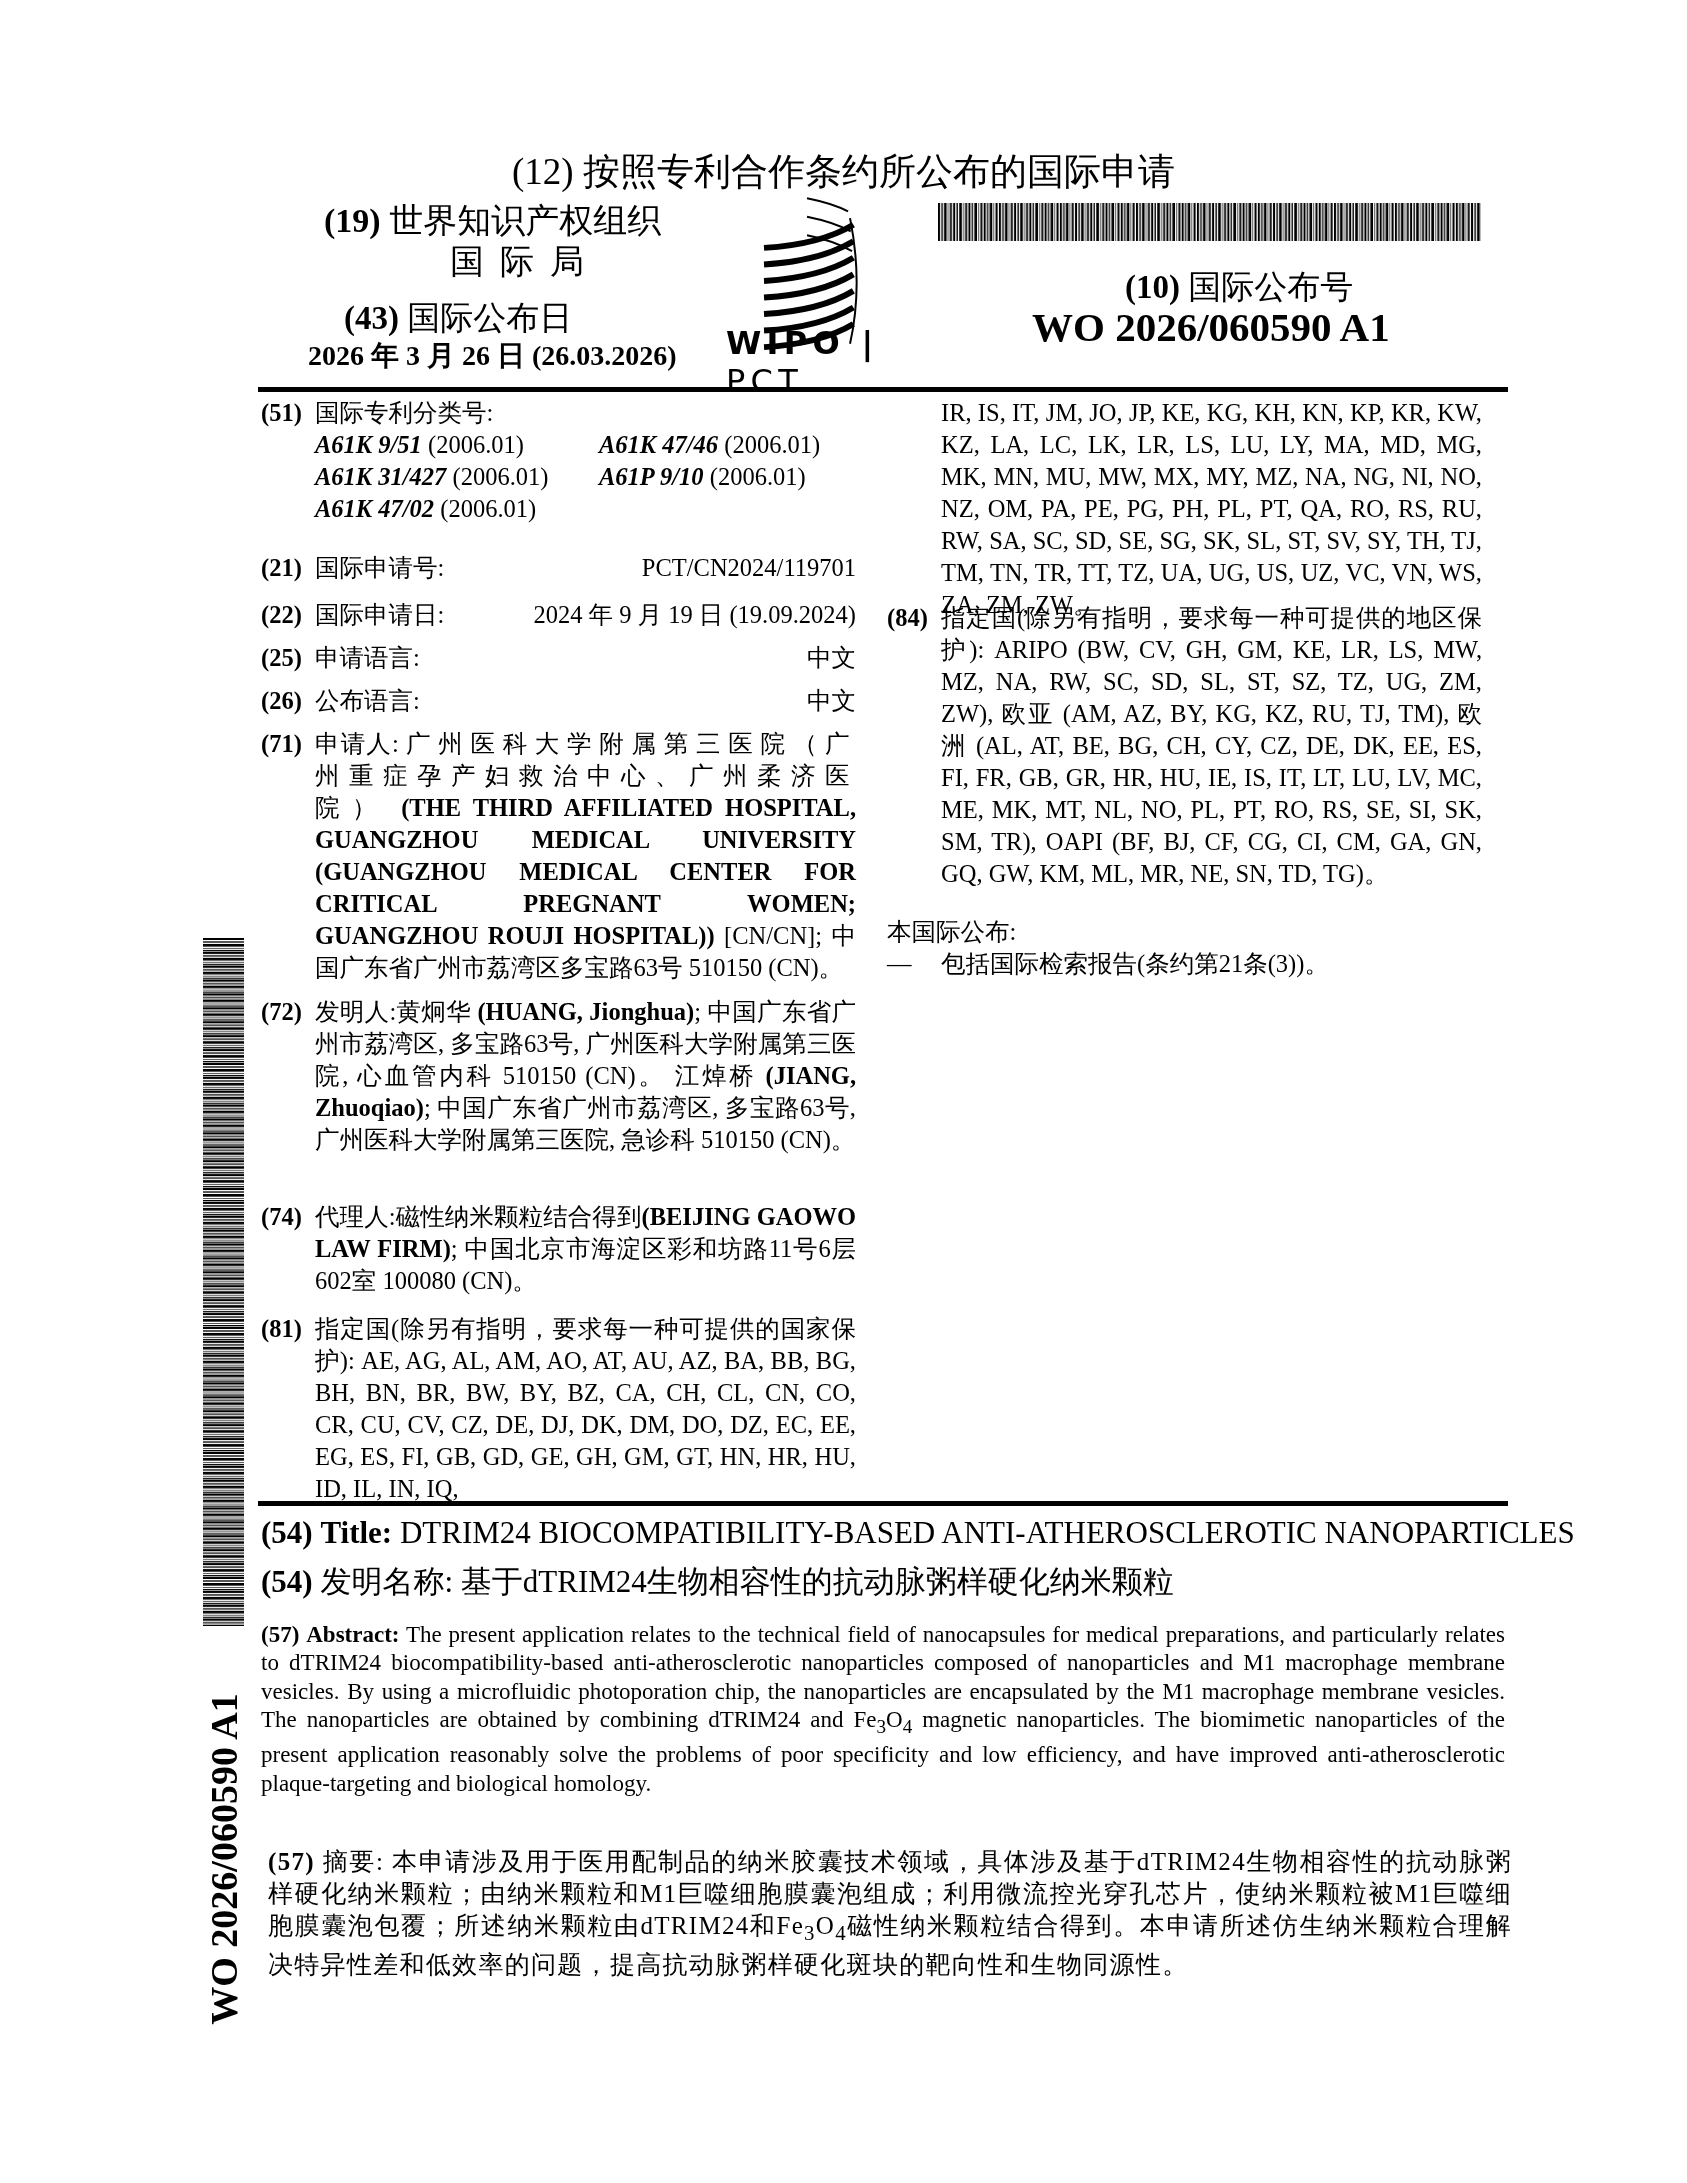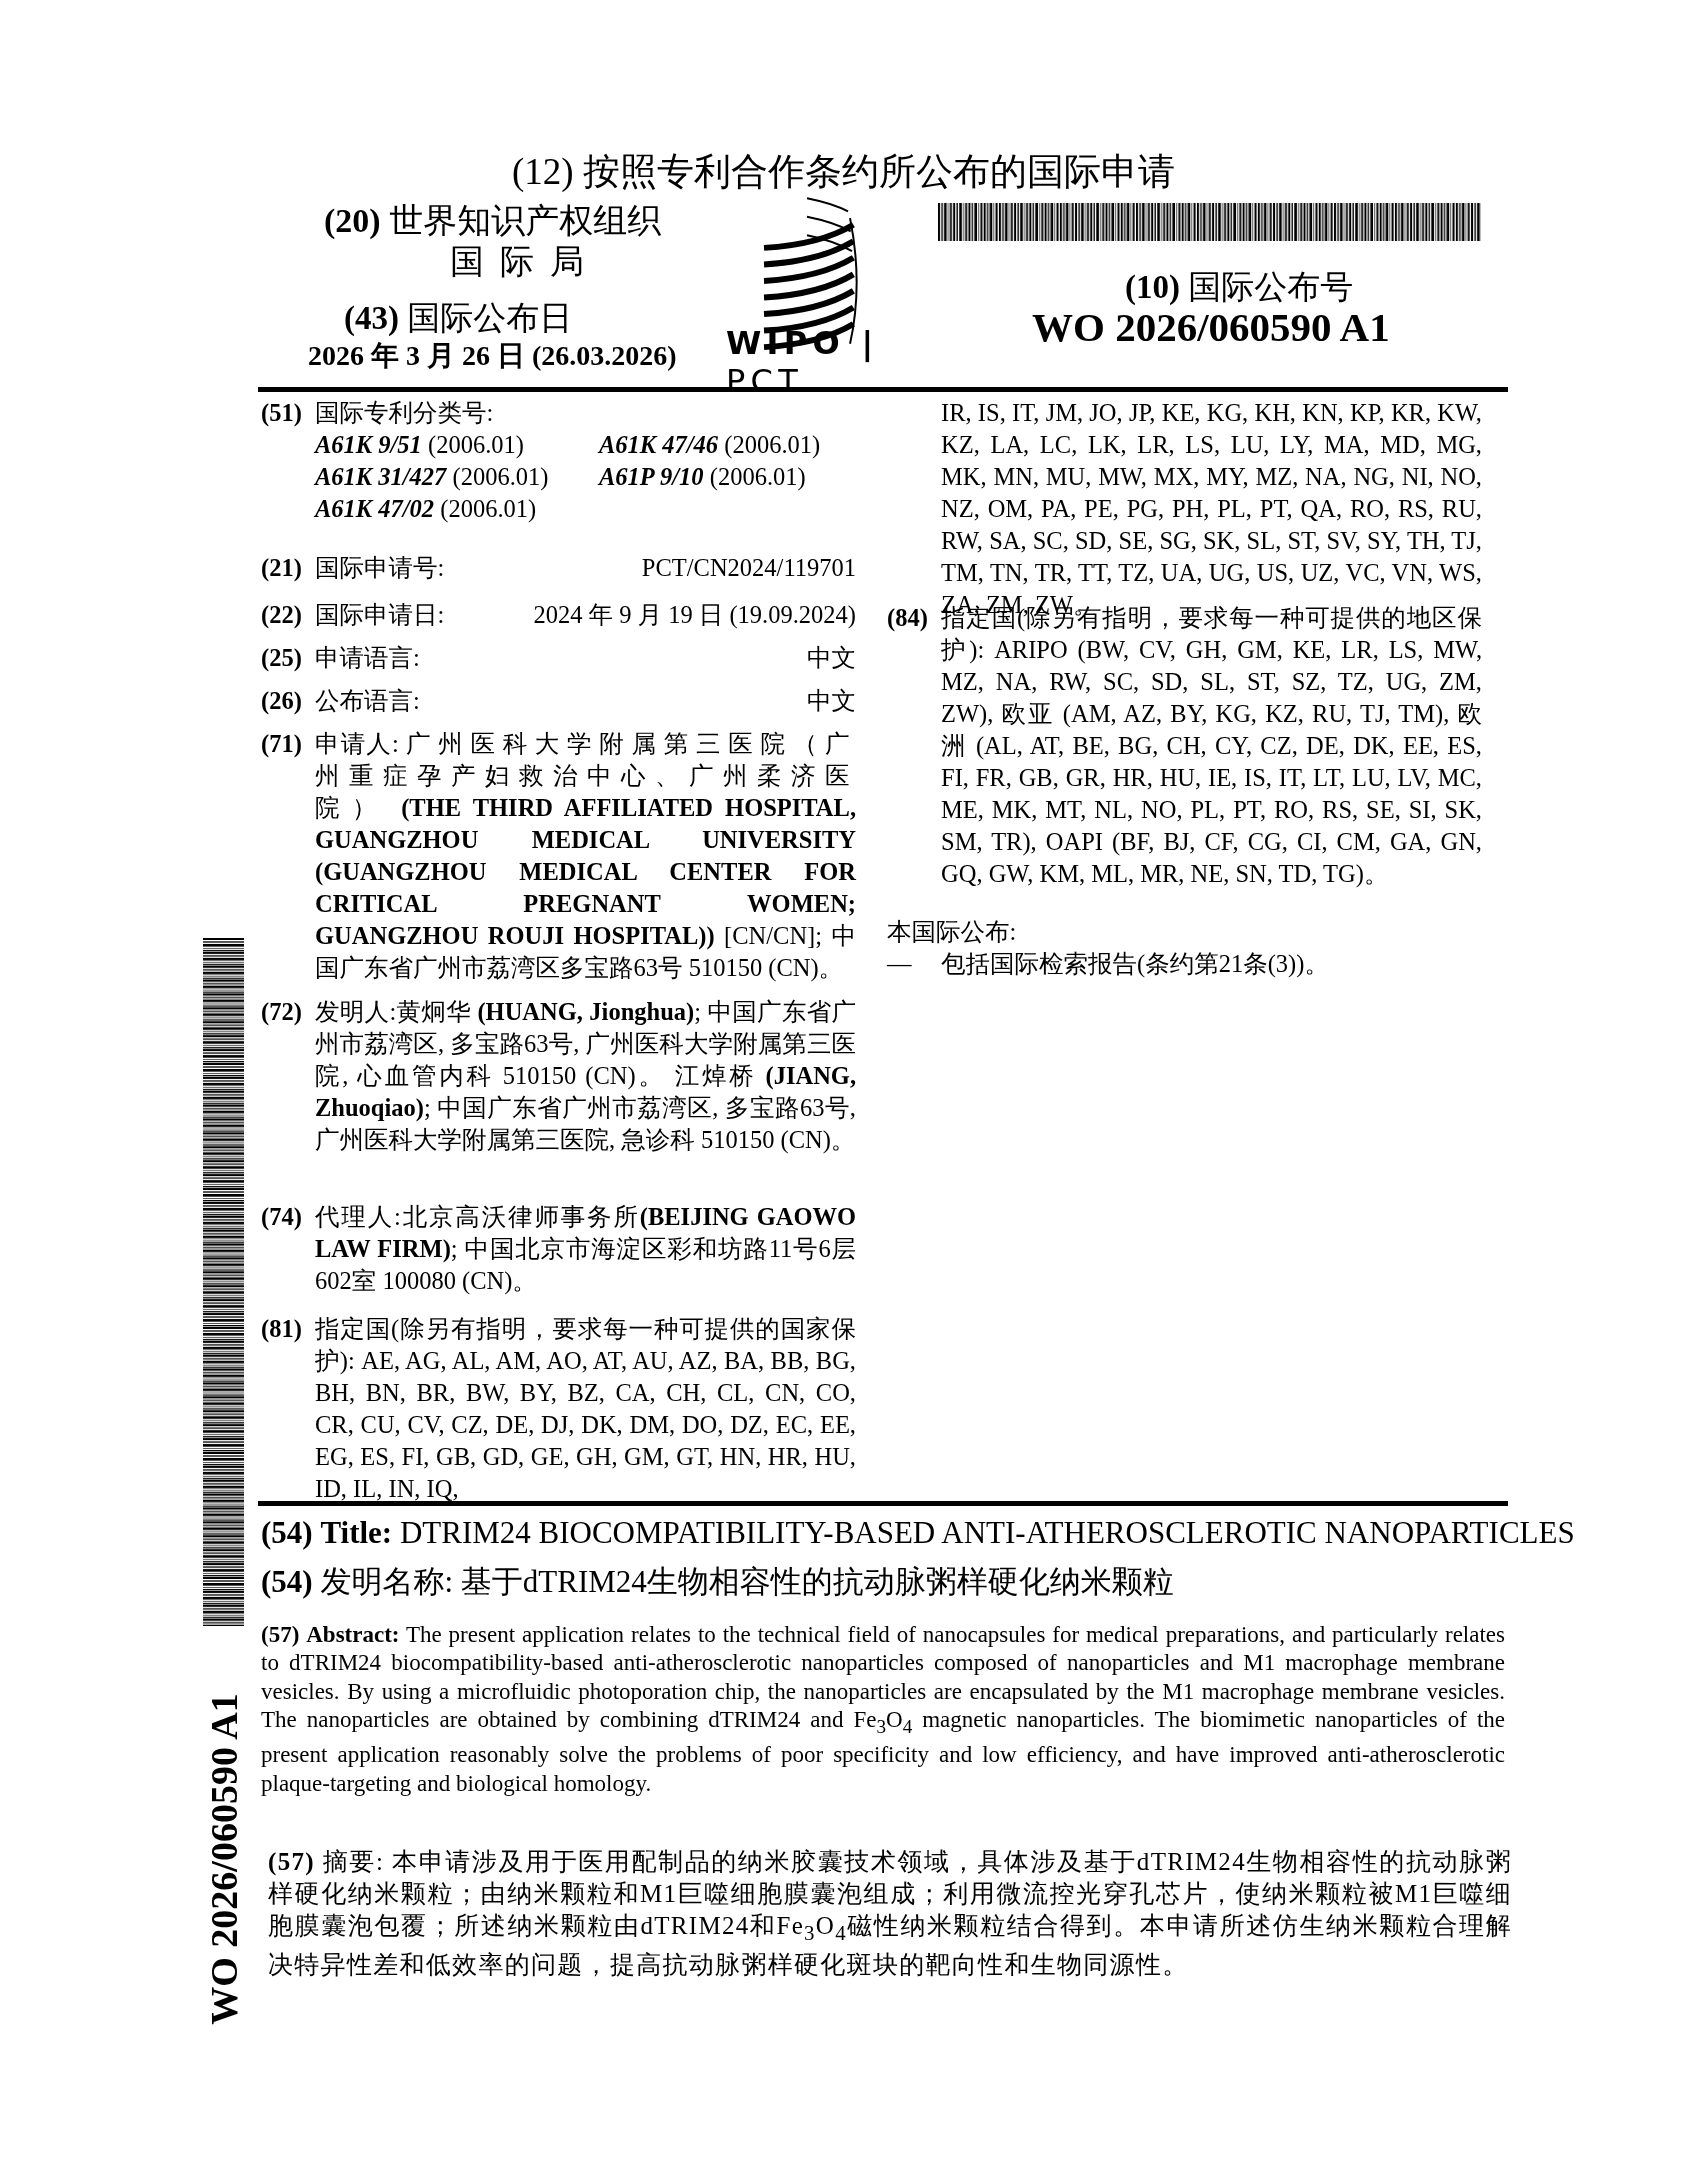--- a/index.html
+++ b/index.html
@@ -51,21 +51,21 @@
 </style>
 </head>
 <body>
 
 <div class="abs doc-type">
   <b>(12)</b>
   <span>按照专利合作条约所公布的国际申请</span>
 </div>
 
 <div class="abs office">
-  <div><b>(20)</b> <span>世界知识产权组织</span></div>
+  <div><b>(19)</b> <span>世界知识产权组织</span></div>
   <div class="line2">国际局</div>
 </div>
 
 <div class="abs pubdate-label">
   <b>(43)</b> <span>国际公布日</span>
 </div>
 <div class="abs pubdate">2026 年 3 月 26 日 (26.03.2026)</div>
 
 <svg class="abs logo" viewBox="0 0 340 275">
   <g fill="none" stroke="#000">
@@ -176,21 +176,21 @@
       <span>发明人:</span><span>黄炯华</span>
       <span class="bold">(HUANG, Jionghua)</span><span>; 中国广东省广州市荔湾区, 多宝路63号, 广州医科大学附属第三医院, 心血管内科 510150 (CN)。</span>
       <span>江焯桥</span>
       <span class="bold">(JIANG, Zhuoqiao)</span><span>; 中国广东省广州市荔湾区, 多宝路63号, 广州医科大学附属第三医院, 急诊科 510150 (CN)。</span>
     </div>
   </div>
 
   <div class="field" style="top:804px">
     <span class="fnum">(74)</span>
     <div class="fbody justify" style="width:541px">
-      <span>代理人:</span><span>北京高沃律师事务所</span><span class="bold">(BEIJING GAOWO LAW FIRM)</span><span>; 中国北京市海淀区彩和坊路11号6层602室 100080 (CN)。</span>
+      <span>代理人:</span><span>磁性纳米颗粒结合得到</span><span class="bold">(BEIJING GAOWO LAW FIRM)</span><span>; 中国北京市海淀区彩和坊路11号6层602室 100080 (CN)。</span>
     </div>
   </div>
 
   <div class="field" style="top:916px">
     <span class="fnum">(81)</span>
     <div class="fbody justify" style="width:541px">
       <span>指定国(除另有指明，要求每一种可提供的国家保护):</span>
       <span>AE, AG, AL, AM, AO, AT, AU, AZ, BA, BB, BG, BH, BN, BR, BW, BY, BZ, CA, CH, CL, CN, CO, CR, CU, CV, CZ, DE, DJ, DK, DM, DO, DZ, EC, EE, EG, ES, FI, GB, GD, GE, GH, GM, GT, HN, HR, HU, ID, IL, IN, IQ,</span>
     </div>
   </div>

